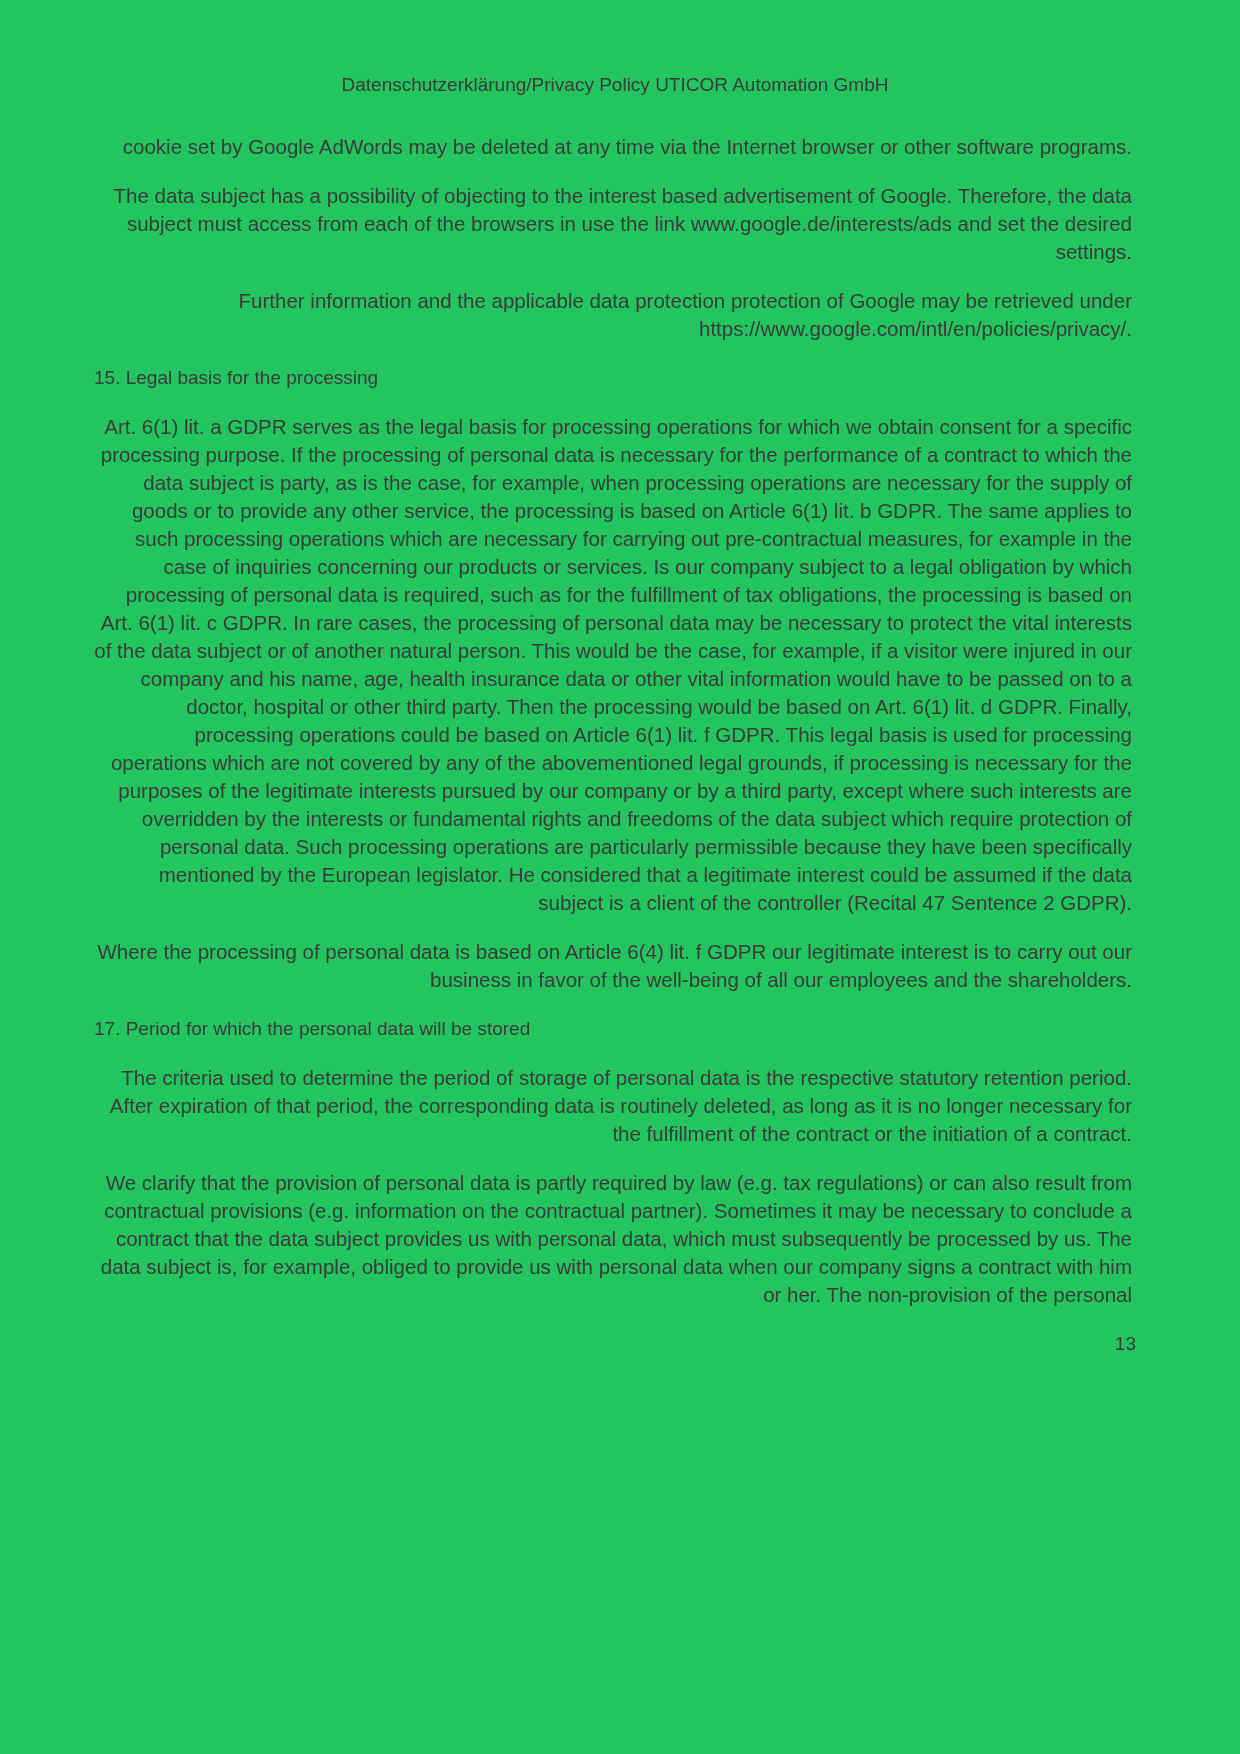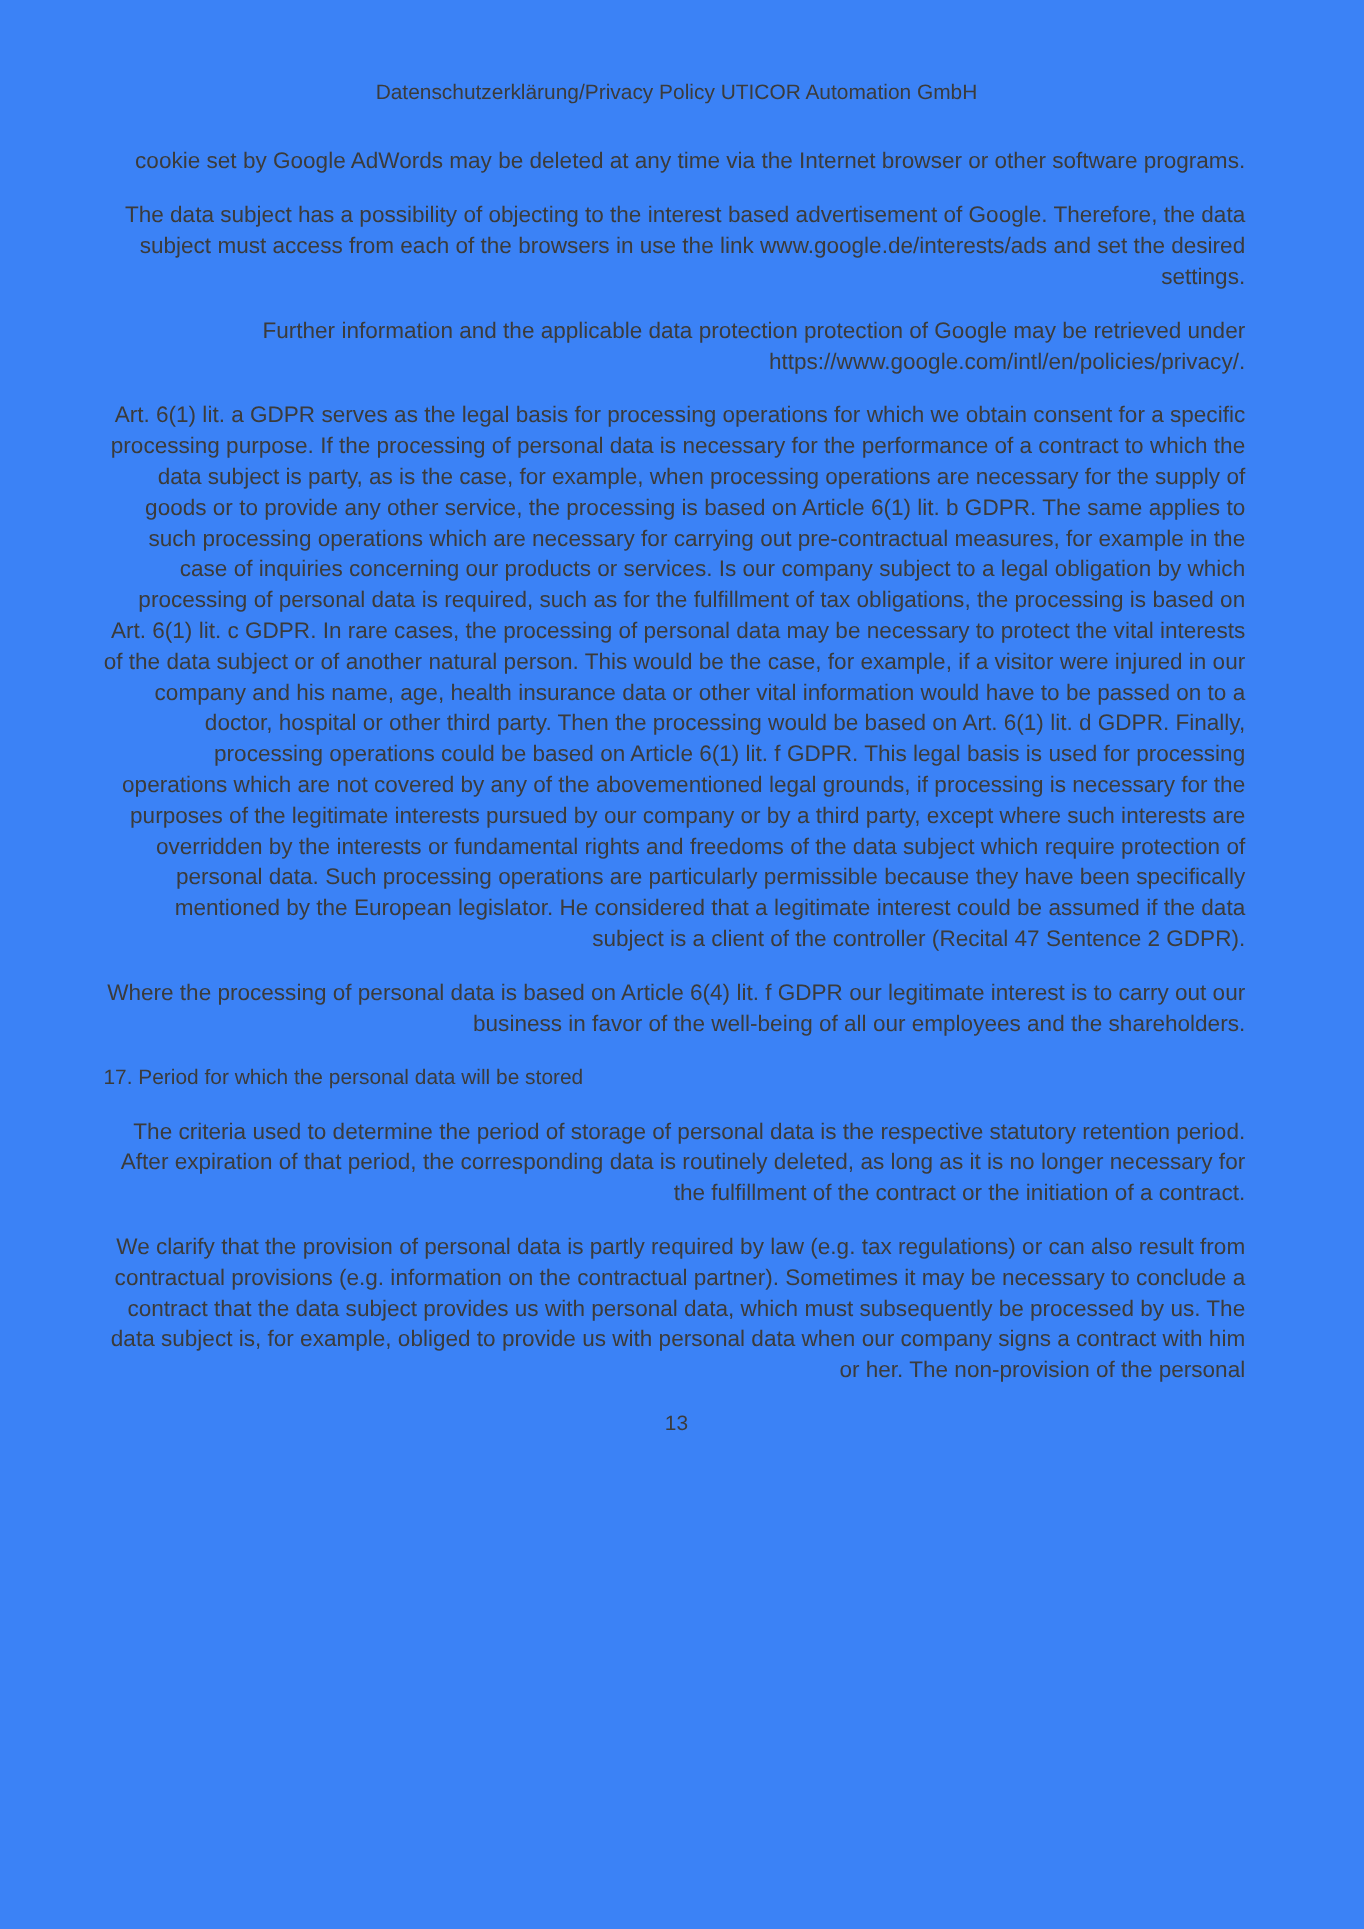--- a/index.html
+++ b/index.html
@@ -5,21 +5,21 @@
   html, body {
     margin: 0;
     padding: 0;
     background: #ffffff;
   }
   .page {
     position: relative;
     width: 1240px;
     height: 1754px;
     box-sizing: border-box;
-    background: #3b82f6;
+    background: #22c55e;
     padding: 64px 104px 0 94px;
     font-family: "Liberation Sans", sans-serif;
     color: #3b3b3b;
     overflow: hidden;
   }
   .doc-title {
     font-size: 19px;
     line-height: 28px;
     font-weight: 400;
     text-align: center;
@@ -34,37 +34,38 @@
   .section-heading {
     font-size: 19px;
     line-height: 28px;
     font-weight: 400;
     margin: 0 0 21px 0;
     text-align: left;
   }
   .page-number {
     font-size: 19px;
     line-height: 28px;
-    text-align: center;
+    text-align: right;
     margin-top: 14px;
   }
 </style>
 </head>
 <body>
 
 <div class="page">
 
   <div class="doc-title">Datenschutzerklärung/Privacy Policy UTICOR Automation GmbH</div>
 
   <p class="body-para">cookie set by Google AdWords may be deleted at any time via the Internet browser or other software programs.</p>
 
   <p class="body-para">The data subject has a possibility of objecting to the interest based advertisement of Google. Therefore, the data subject must access from each of the browsers in use the link www.google.de/interests/ads and set the desired settings.</p>
 
   <p class="body-para">Further information and the applicable data protection protection of Google may be retrieved under https://www.google.com/intl/en/policies/privacy/.</p>
 
+  <h2 class="section-heading">15. Legal basis for the processing</h2>
 
   <p class="body-para">Art. 6(1) lit. a GDPR serves as the legal basis for processing operations for which we obtain consent for a specific processing purpose. If the processing of personal data is necessary for the performance of a contract to which the data subject is party, as is the case, for example, when processing operations are necessary for the supply of goods or to provide any other service, the processing is based on Article 6(1) lit. b GDPR. The same applies to such processing operations which are necessary for carrying out pre-contractual measures, for example in the case of inquiries concerning our products or services. Is our company subject to a legal obligation by which processing of personal data is required, such as for the fulfillment of tax obligations, the processing is based on Art. 6(1) lit. c GDPR. In rare cases, the processing of personal data may be necessary to protect the vital interests of the data subject or of another natural person. This would be the case, for example, if a visitor were injured in our company and his name, age, health insurance data or other vital information would have to be passed on to a doctor, hospital or other third party. Then the processing would be based on Art. 6(1) lit. d GDPR. Finally, processing operations could be based on Article 6(1) lit. f GDPR. This legal basis is used for processing operations which are not covered by any of the abovementioned legal grounds, if processing is necessary for the purposes of the legitimate interests pursued by our company or by a third party, except where such interests are overridden by the interests or fundamental rights and freedoms of the data subject which require protection of personal data. Such processing operations are particularly permissible because they have been specifically mentioned by the European legislator. He considered that a legitimate interest could be assumed if the data subject is a client of the controller (Recital 47 Sentence 2 GDPR).</p>
 
 
   <p class="body-para">Where the processing of personal data is based on Article 6(4) lit. f GDPR our legitimate interest is to carry out our business in favor of the well-being of all our employees and the shareholders.</p>
 
   <h2 class="section-heading">17. Period for which the personal data will be stored</h2>
 
   <p class="body-para">The criteria used to determine the period of storage of personal data is the respective statutory retention period. After expiration of that period, the corresponding data is routinely deleted, as long as it is no longer necessary for the fulfillment of the contract or the initiation of a contract.</p>
 

